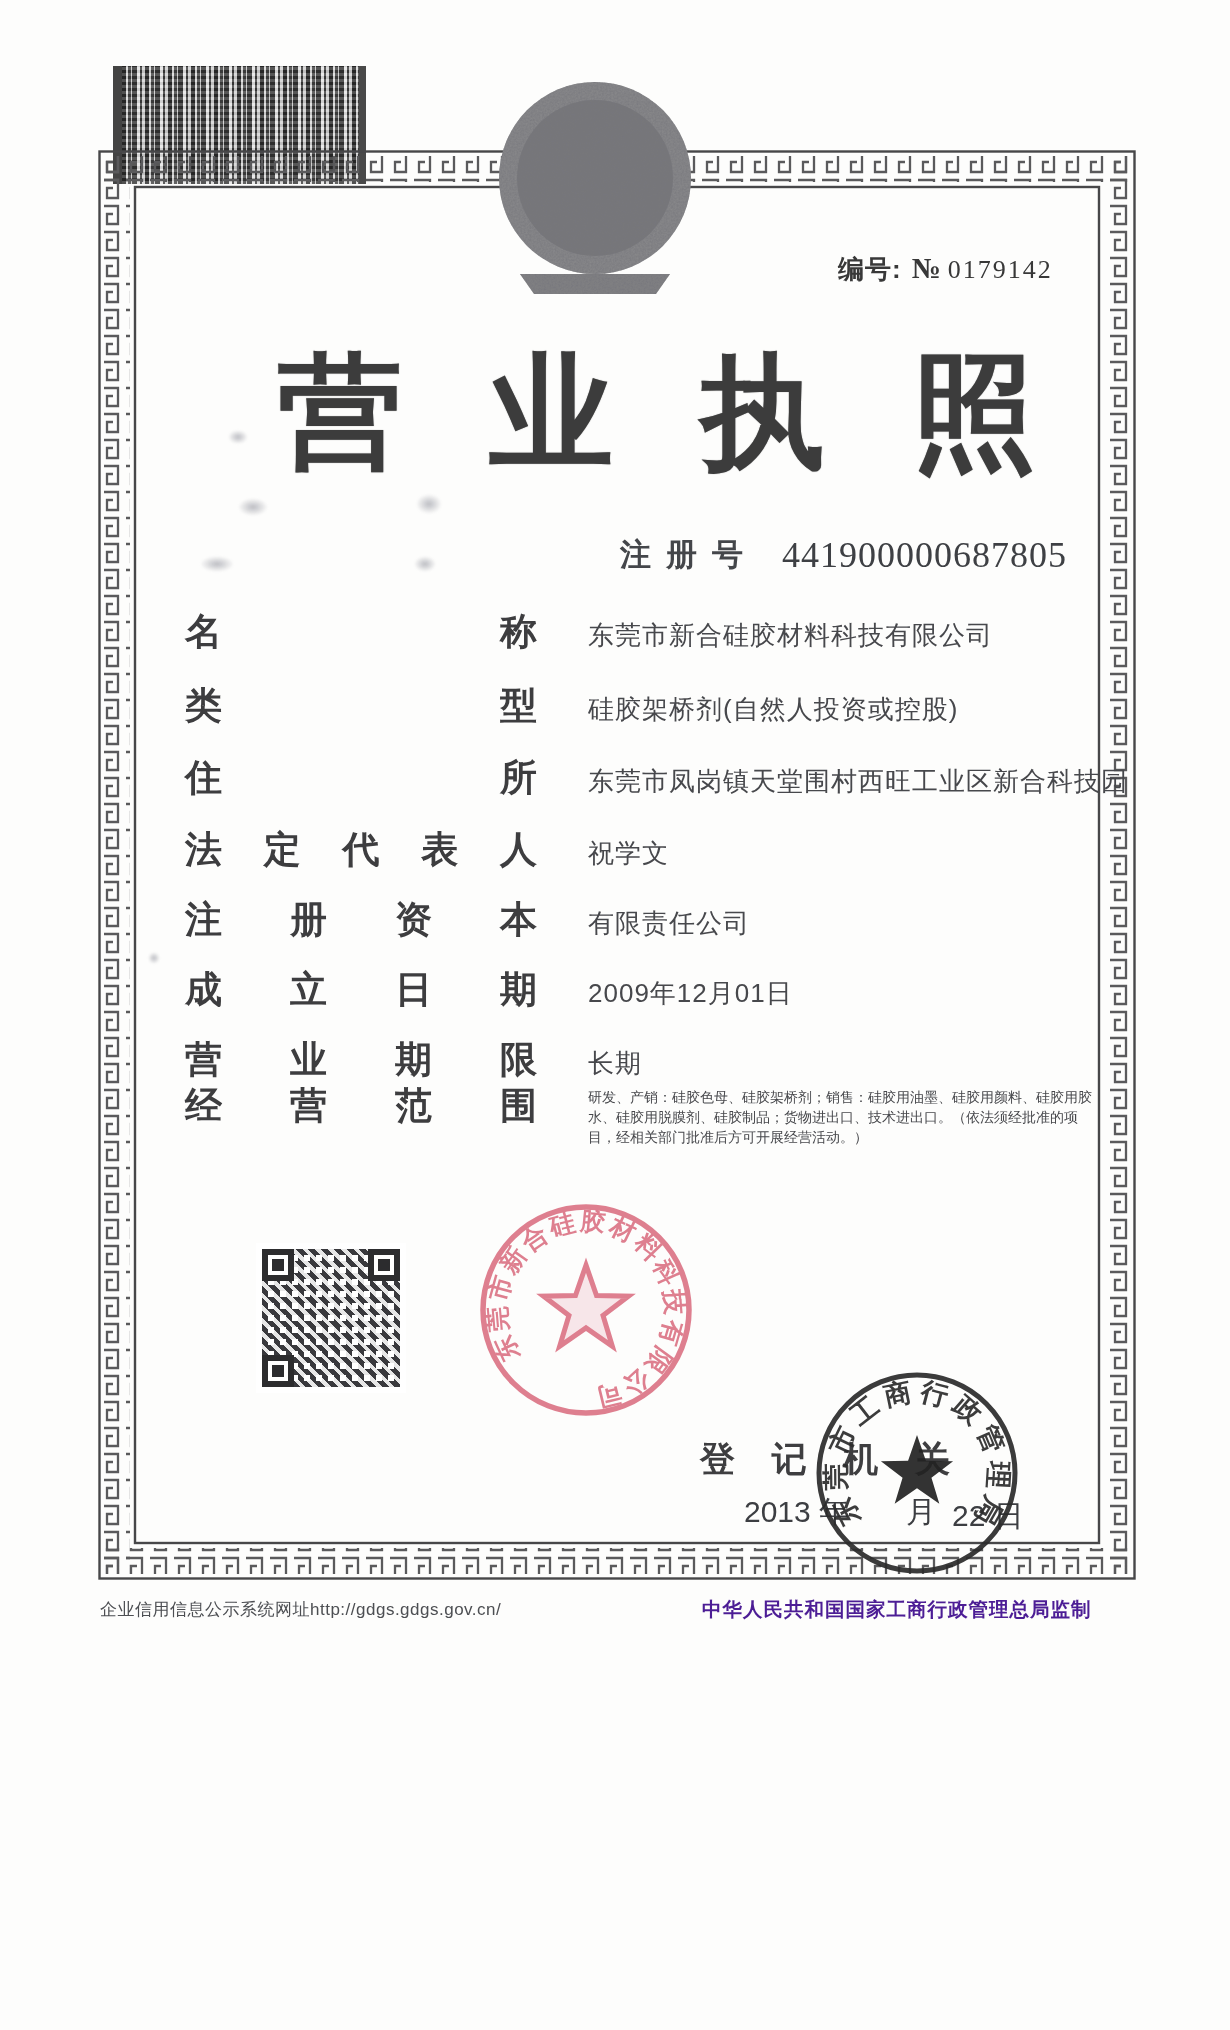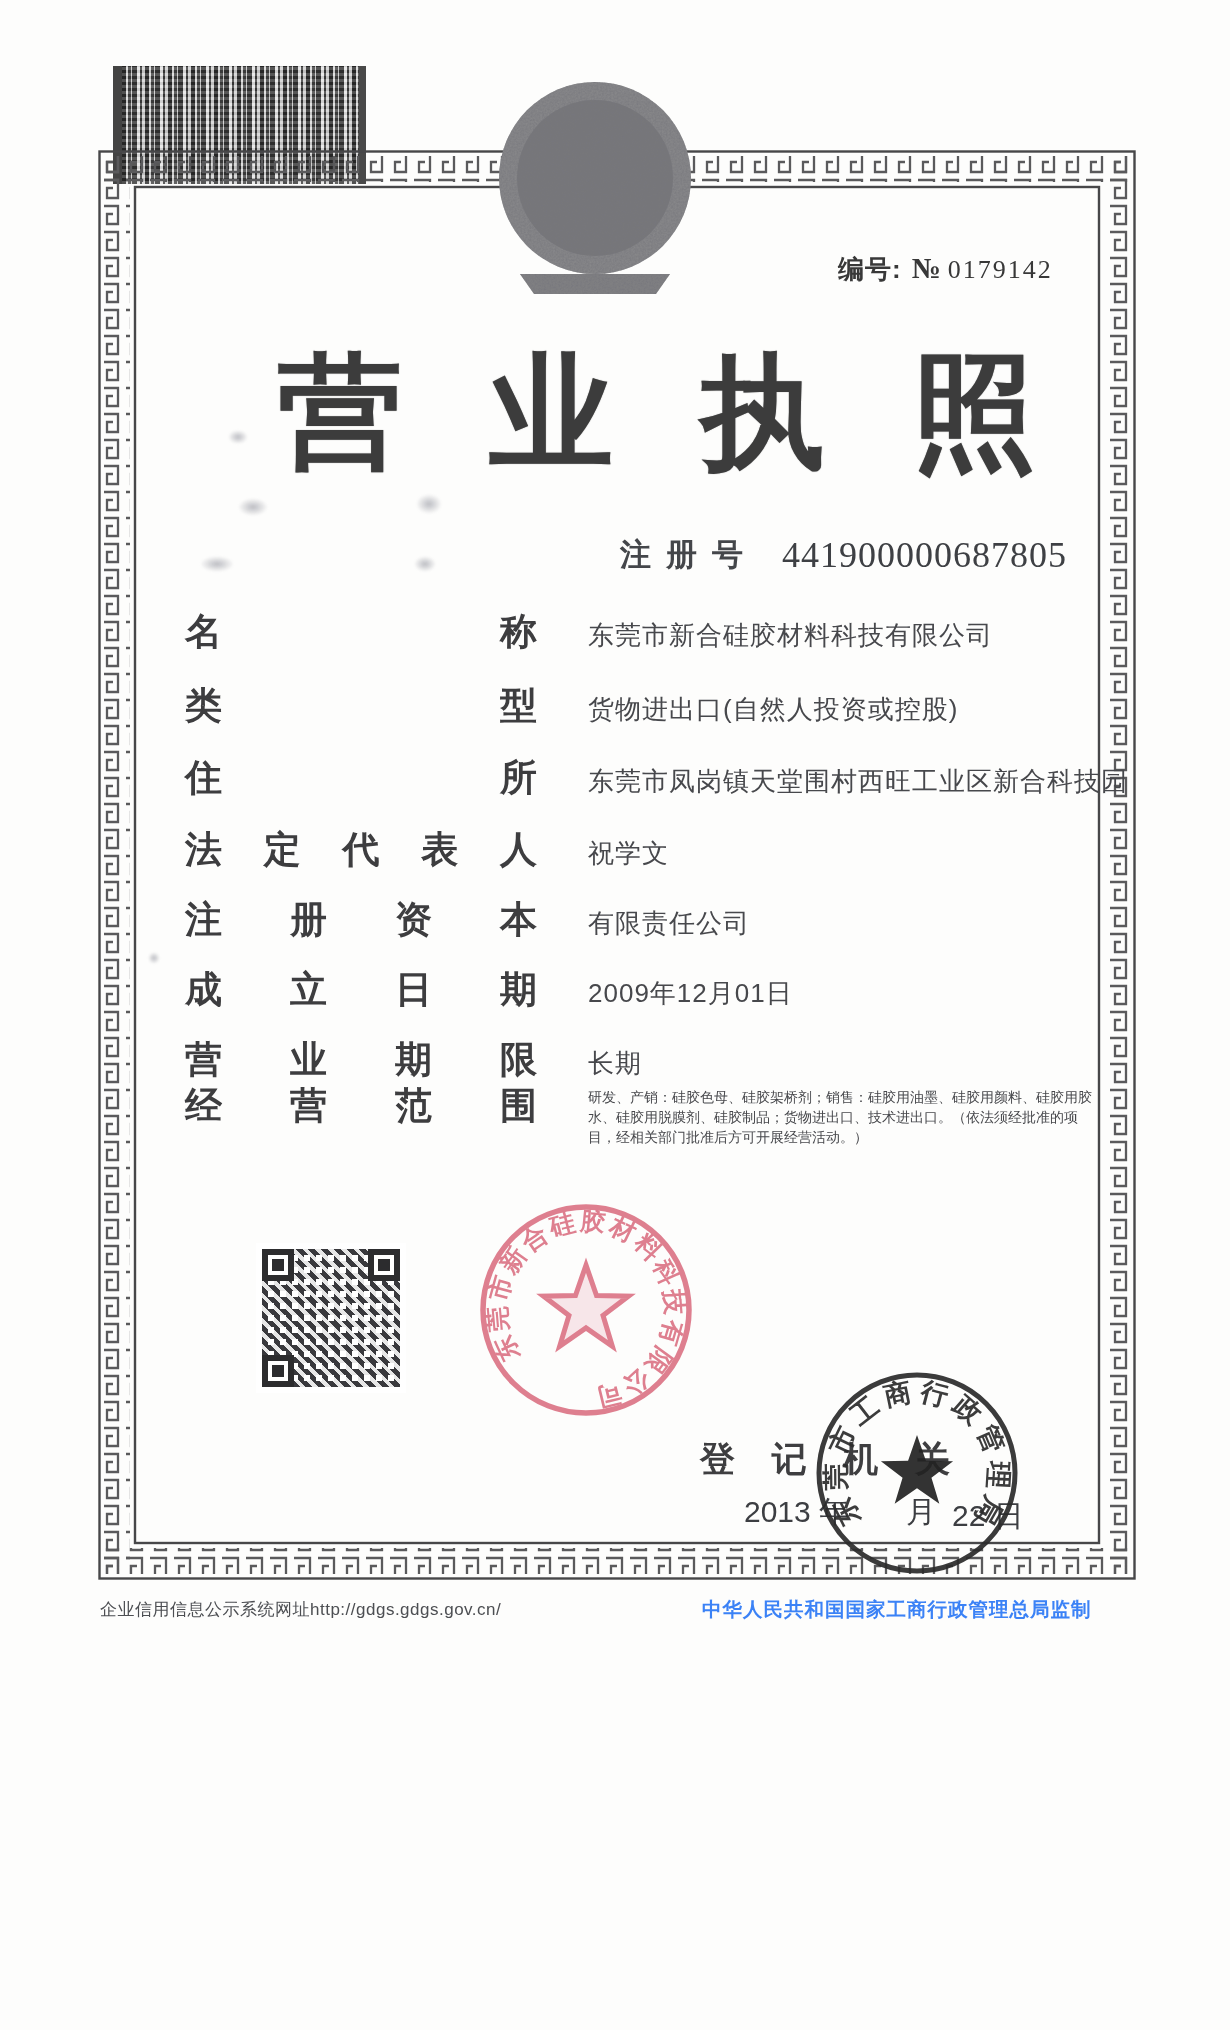--- a/index.html
+++ b/index.html
@@ -68,21 +68,21 @@
     position:absolute; left:700px; top:1436px; width:250px; z-index:4;
     display:flex; justify-content:space-between;
     font-size:35px; font-weight:600; color:#3e3e40;
   }
   .dateline{ position:absolute; left:0; top:0; z-index:4; font-size:30px; color:#3c3e42; font-weight:500;}
   .d-year{ position:absolute; left:744px; top:1492px;}
   .d-month{ position:absolute; left:906px; top:1492px;}
   .d-day{ position:absolute; left:952px; top:1496px;}
   
   .footer-left{ position:absolute; left:100px; top:1598px; font-size:17px; color:#4c4e52; letter-spacing:.5px; z-index:4;}
-  .footer-right{ position:absolute; left:702px; top:1596px; font-size:19.5px; font-weight:600; color:#3b82f6; letter-spacing:1px; z-index:4;}
+  .footer-right{ position:absolute; left:702px; top:1596px; font-size:19.5px; font-weight:600; color:#4c1d95; letter-spacing:1px; z-index:4;}
   
   .smudge{ position:absolute; z-index:3; background:radial-gradient(closest-side, rgba(110,112,125,.45), transparent); filter:blur(1px);}
   .s1{ left:238px; top:498px; width:30px; height:18px;}
   .s2{ left:416px; top:494px; width:26px; height:20px;}
   .s3{ left:200px; top:556px; width:34px; height:16px;}
   .s4{ left:414px; top:556px; width:22px; height:16px;}
   .s5{ left:148px; top:952px; width:12px; height:12px;}
   .s6{ left:228px; top:430px; width:20px; height:14px;}
 </style>
 </head>
@@ -146,21 +146,21 @@
         <span>名</span>
         <span>称</span>
       </div>
     <div class="fvalue">东莞市新合硅胶材料科技有限公司</div>
   </div>
   <div class="row" style="top:686px">
     <div class="flabel">
         <span>类</span>
         <span>型</span>
       </div>
-    <div class="fvalue">货物进出口(自然人投资或控股)</div>
+    <div class="fvalue">硅胶架桥剂(自然人投资或控股)</div>
   </div>
   <div class="row" style="top:758px">
     <div class="flabel">
         <span>住</span>
         <span>所</span>
       </div>
     <div class="fvalue">东莞市凤岗镇天堂围村西旺工业区新合科技园</div>
   </div>
   <div class="row" style="top:830px">
     <div class="flabel">

